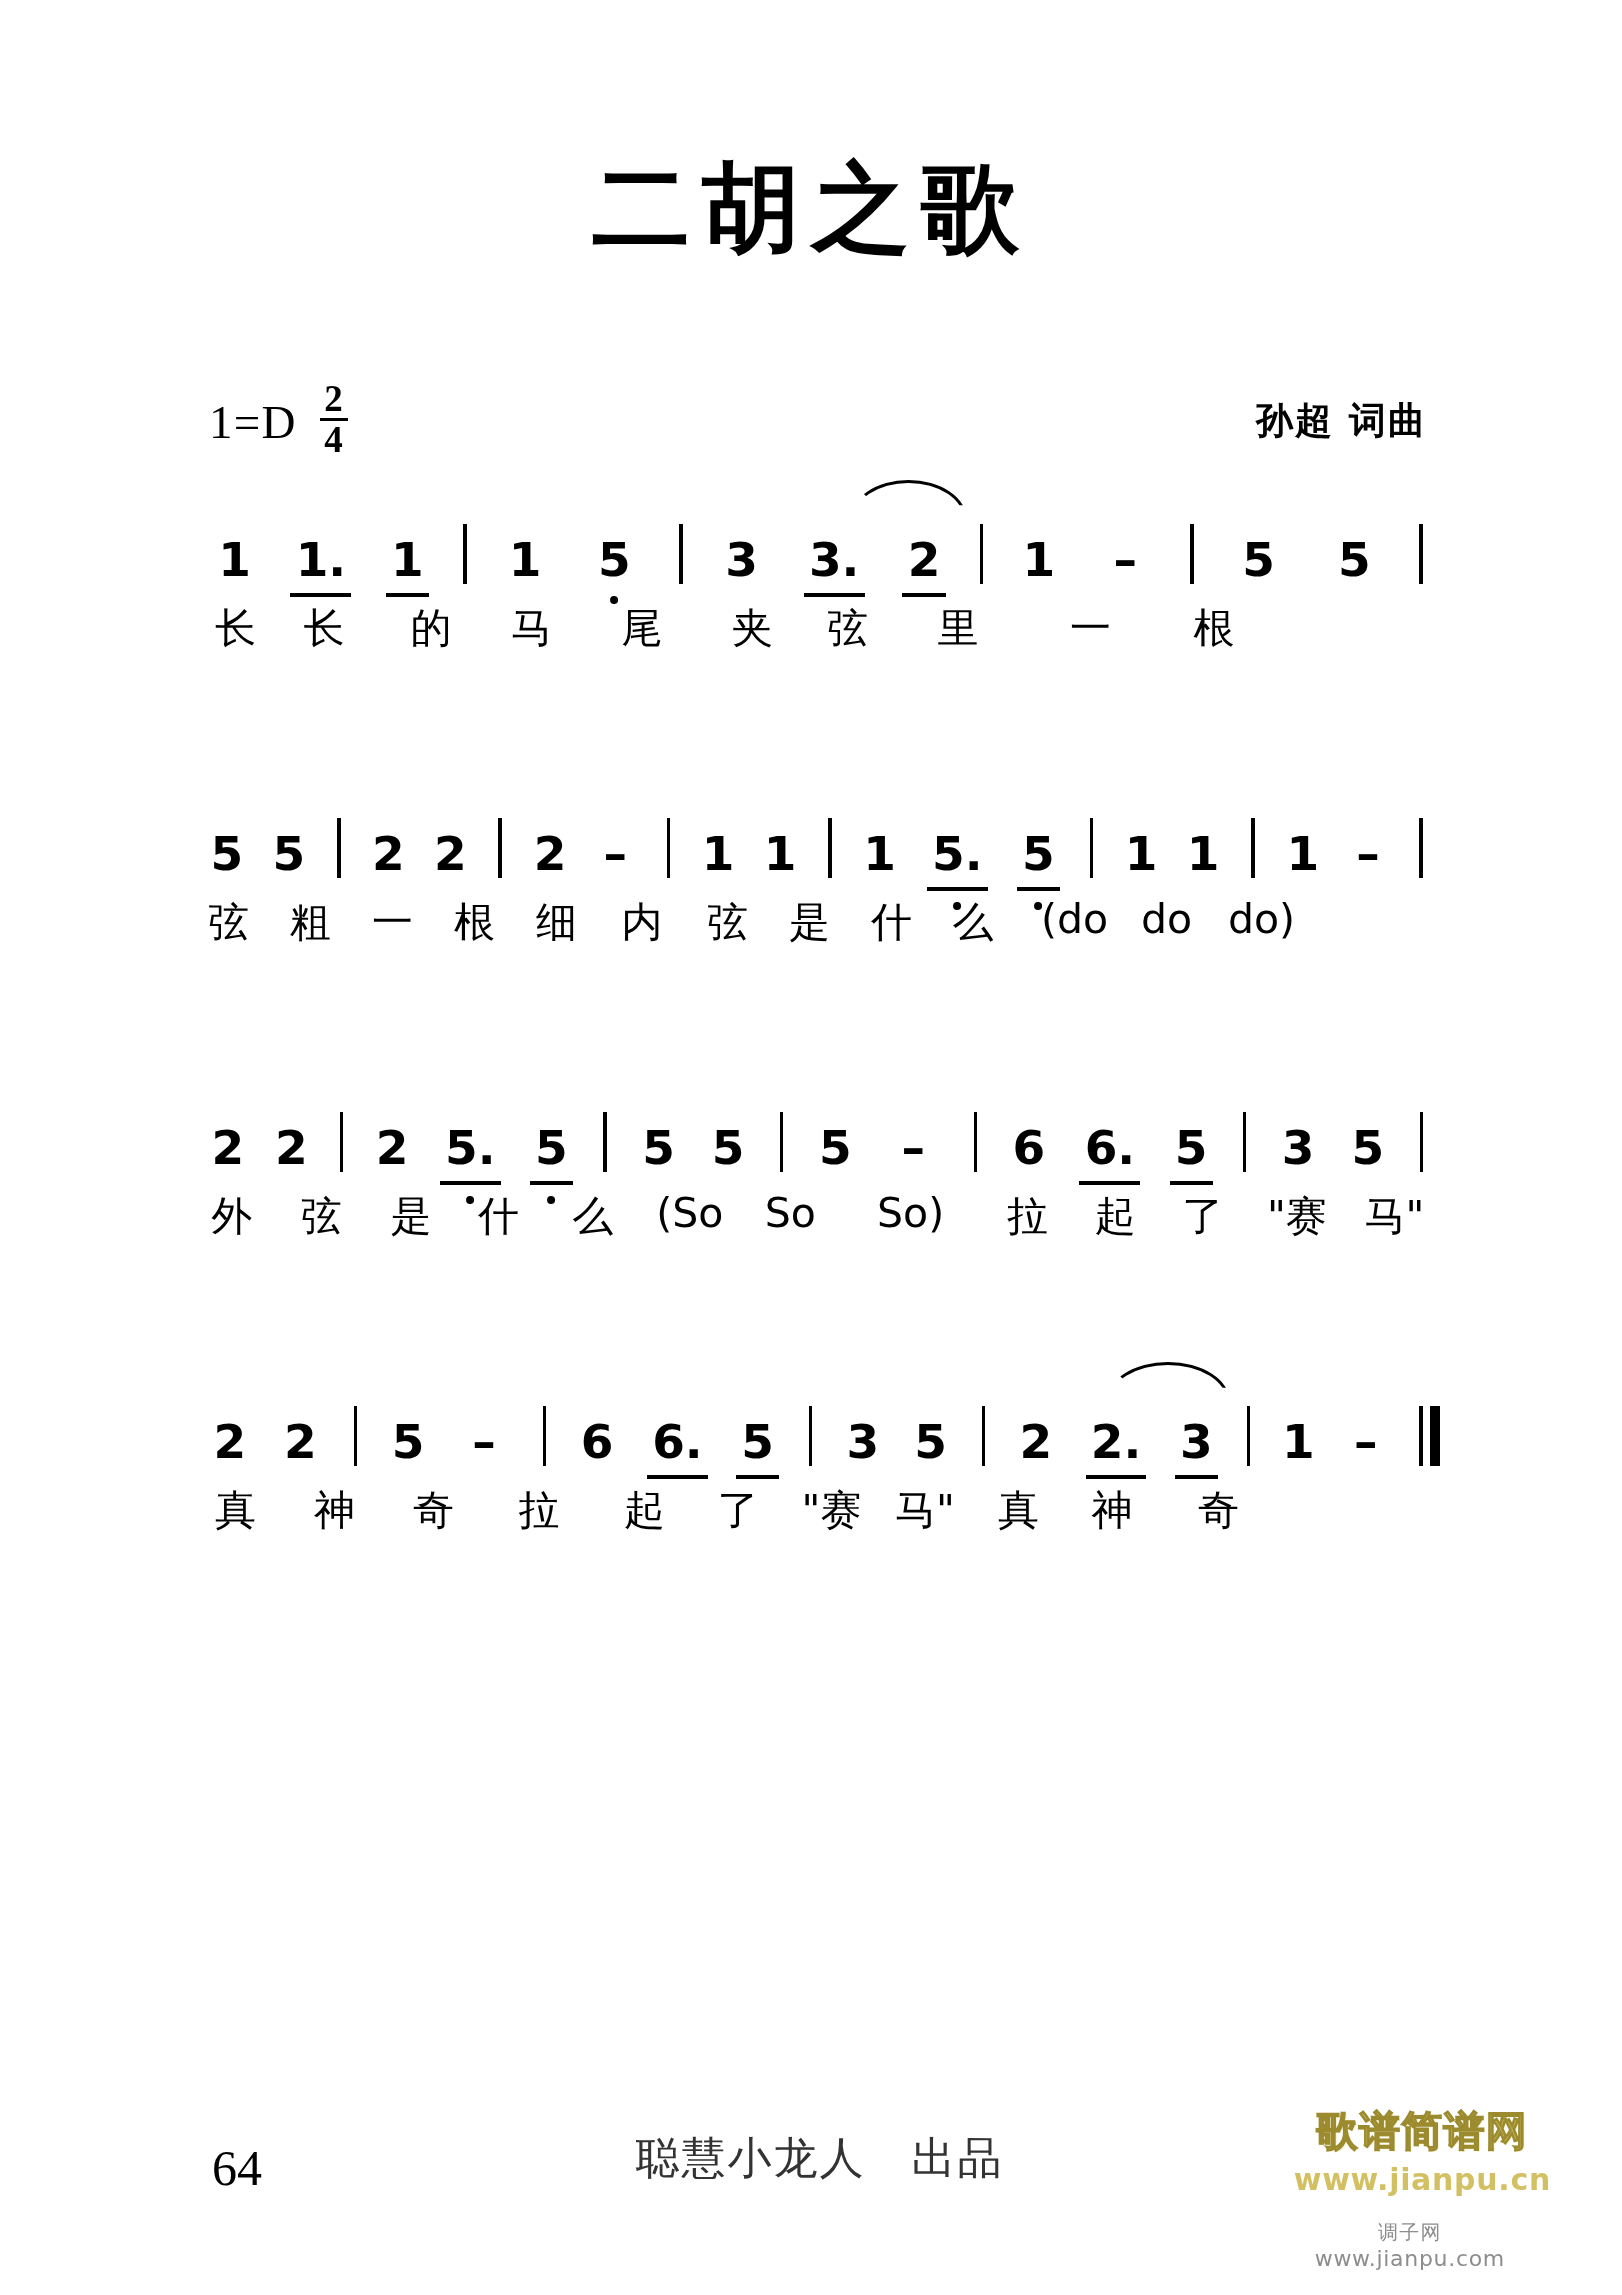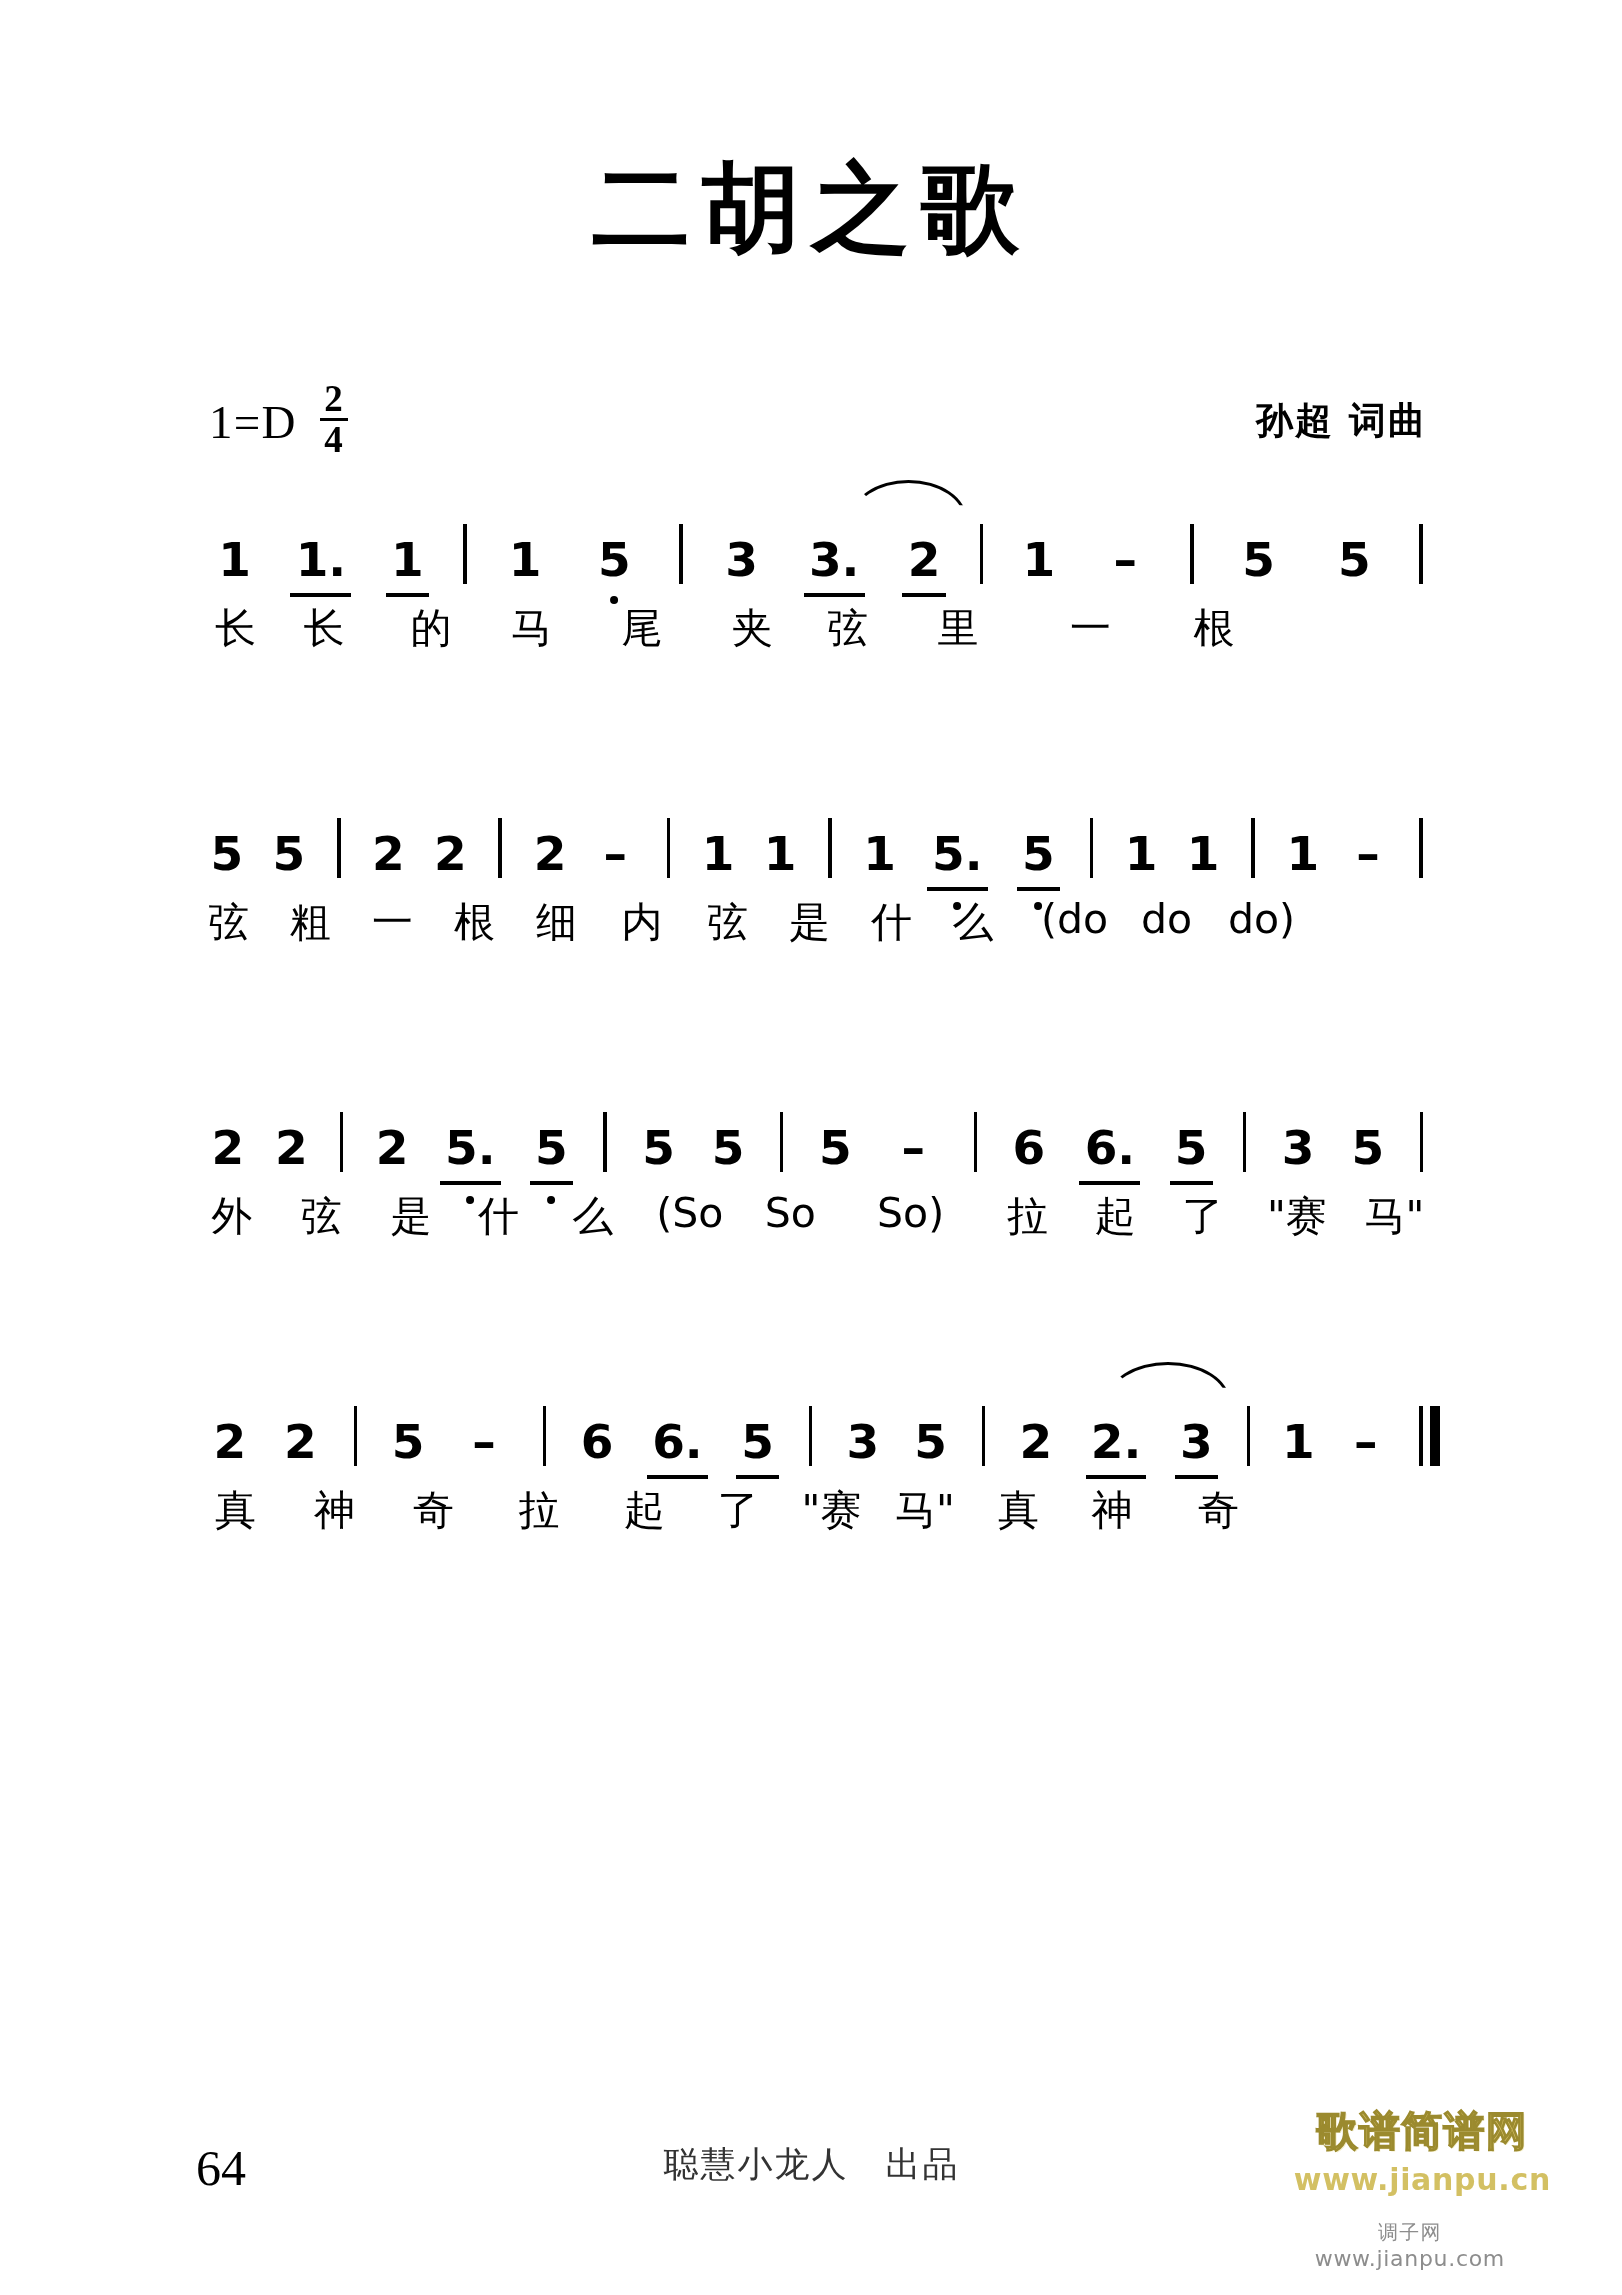--- a/index.html
+++ b/index.html
@@ -192,39 +192,39 @@
   }
 
   .lyr {
     display: inline-block;
     text-align: center;
   }
 
   
   .footer {
     position: absolute;
-    left: 0;
+    left: 16px;
     right: 0;
     bottom: 98px;
     height: 79px;
   }
   .page-number {
     position: absolute;
     left: 196px;
     bottom: 0;
     font-family: "Liberation Serif", serif;
     font-size: 50px;
   }
   .imprint {
     position: absolute;
     left: 50%;
     transform: translateX(-50%);
     bottom: 9.2px;
     font-family: "DejaVu Sans", sans-serif;
-    font-size: 35px;
+    font-size: 44px;
     letter-spacing: 2px;
     color: #333;
   }
 
   
   .wm-main {
     position: absolute;
     right: 72px;
     bottom: 98px;
     text-align: center;

